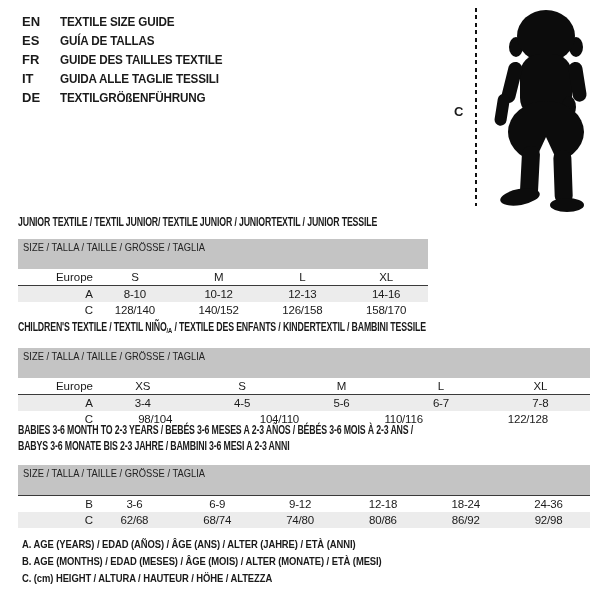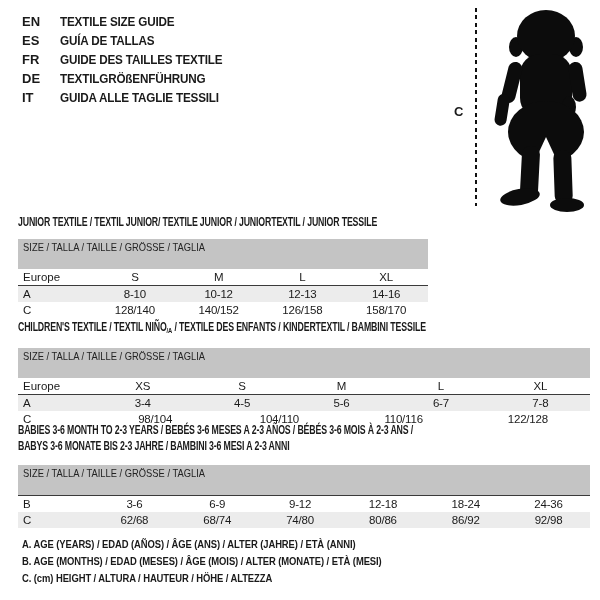--- a/index.html
+++ b/index.html
@@ -27,21 +27,21 @@
   .sub-chars{font-size:8px;vertical-align:-2px;}
   
   .tbl{position:absolute;left:18px;}
   .size-bar{height:30px;line-height:14px;background:#c4c4c4;overflow:hidden;}
   .size-bar span{display:inline-block;font-size:11px;color:#222;padding-left:6px;
     transform:scaleX(0.85);transform-origin:left center;white-space:nowrap;}
   .bar-line{border-bottom:1px solid #3a3a3a;}
   .t-row{display:flex;height:16px;line-height:16px;font-size:11.5px;}
   .t-row.head{border-bottom:1px solid #3a3a3a;}
   .t-row.stripe{background:#ececec;}
-  .c0{width:75px;padding-left:5px;box-sizing:border-box;text-align:left;}
+  .c0{width:75px;padding-left:5px;box-sizing:border-box;text-align:right;}
   .cell{flex:1;text-align:center;letter-spacing:-0.2px;}
   .w-junior{width:410px;}
   .w-wide{width:572px;}
   
   .legend{position:absolute;left:22px;top:536px;}
   .legend-line{font-size:11.5px;font-weight:bold;line-height:17px;white-space:nowrap;
     transform:scaleX(0.82);transform-origin:left top;letter-spacing:-0.1px;}
 </style>
 </head>
 <body>
@@ -55,26 +55,26 @@
     </div>
     <div class="lang-row">
       <span class="lang-code">ES</span>
       <span class="lang-label">GUÍA DE TALLAS</span>
     </div>
     <div class="lang-row">
       <span class="lang-code">FR</span>
       <span class="lang-label">GUIDE DES TAILLES TEXTILE</span>
     </div>
     <div class="lang-row">
+      <span class="lang-code">IT</span>
+      <span class="lang-label">GUIDA ALLE TAGLIE TESSILI</span>
+    </div>
+    <div class="lang-row">
       <span class="lang-code">DE</span>
       <span class="lang-label">TEXTILGRÖßENFÜHRUNG</span>
-    </div>
-    <div class="lang-row">
-      <span class="lang-code">IT</span>
-      <span class="lang-label">GUIDA ALLE TAGLIE TESSILI</span>
     </div>
   </div>
 
   <div class="figure">
     <div class="dash-line"></div>
     <div class="c-label">C</div>
     <svg width="118" height="208" viewBox="0 0 118 208" xmlns="http://www.w3.org/2000/svg">
       <g fill="#0c0c0c">
 
         <ellipse cx="38" cy="43" rx="7" ry="10"></ellipse>

